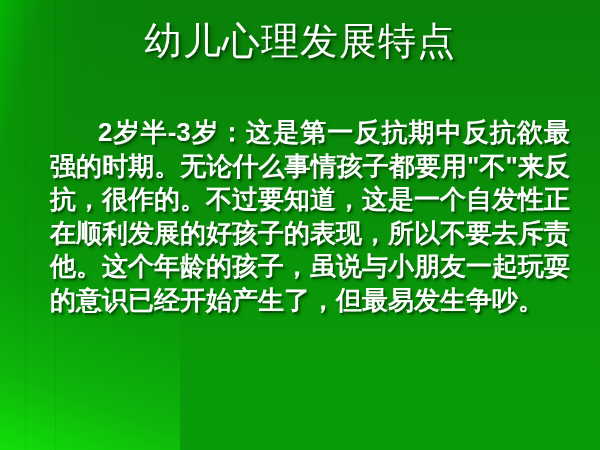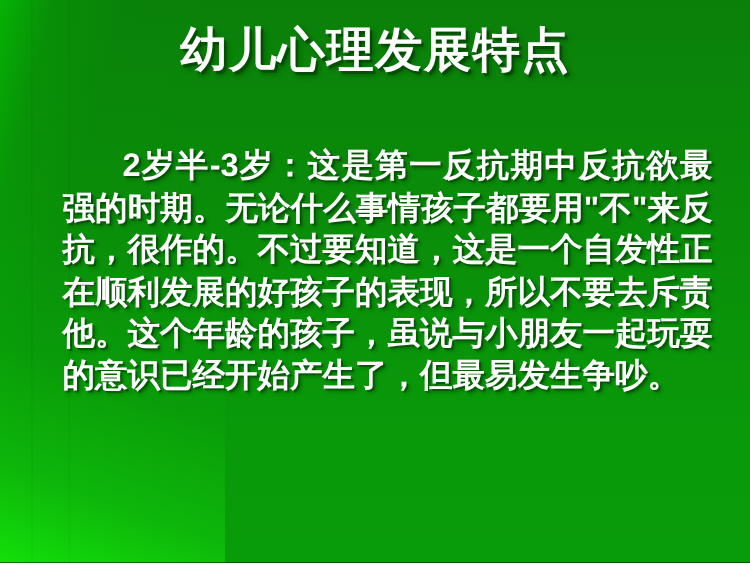--- a/index.html
+++ b/index.html
@@ -74,21 +74,21 @@
     position: absolute;
     left: 0;
     top: 18px;
     width: 600px;
     text-align: center;
   }
   #title-text {
     display: inline-block;
     color: #ffffff;
     font-size: 38px;
-    font-weight: bold;
+    font-weight: normal;
     letter-spacing: 1px;
     line-height: 46px;
     text-shadow:
       2px 2px 0 rgba(0,60,0,0.55),
       3px 3px 4px rgba(0,40,0,0.45);
     white-space: nowrap;
   }
 
   #body-block {
     position: absolute;

